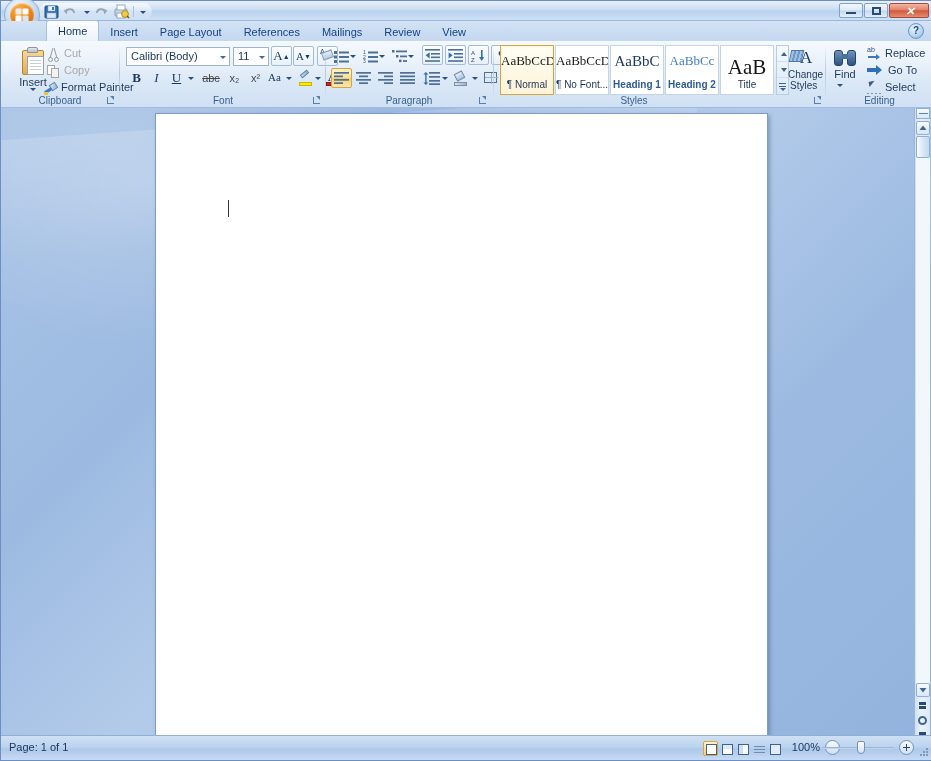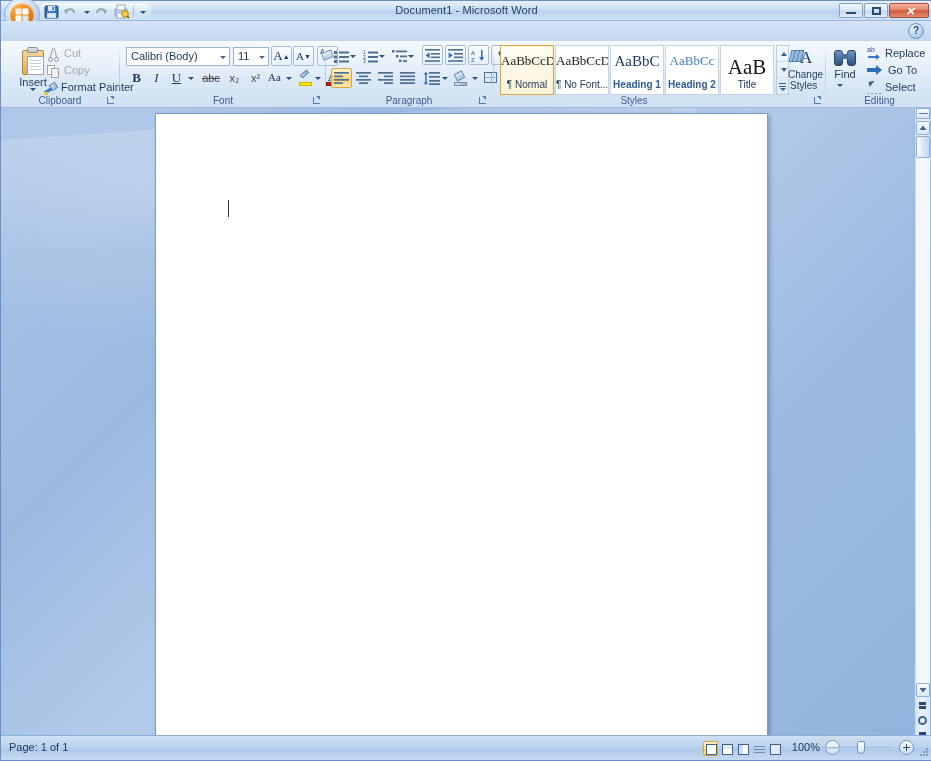--- a/index.html
+++ b/index.html
@@ -370,21 +370,20 @@
     background:linear-gradient(to bottom,#fbfdfe,#d5e5f5); border:1px solid #6f92bd; border-radius:2px 2px 4px 4px; cursor:default; }
   .resize-grip { position:absolute; right:3px; bottom:3px; width:10px; height:10px; }
   .resize-grip i { position:absolute; width:2px; height:2px; background:#7c9ac0; }
 </style>
 </head>
 <body>
 
 <div class="win-frame">
 
   <div class="titlebar">
-    <div class="title-text">Document1 - Microsoft Word</div>
     <div class="win-btns">
       <div class="wb min">
           <i></i>
         </div>
       <div class="wb max">
           <i></i>
         </div>
       <div class="wb close">
         <i>✕</i>
       </div>
@@ -435,20 +434,29 @@
       <div class="orb-logo">
           <span></span>
           <span></span>
           <span></span>
           <span></span>
         </div>
     </div>
   </div>
 
   <div class="tabstrip">
+    <div class="tabs">
+      <div class="tab active">Home</div>
+      <div class="tab">Insert</div>
+      <div class="tab">Page Layout</div>
+      <div class="tab">References</div>
+      <div class="tab">Mailings</div>
+      <div class="tab">Review</div>
+      <div class="tab">View</div>
+    </div>
     <div class="help-btn">?</div>
   </div>
 
   <div class="ribbon">
 
     <div class="grp" style="left:0; width:118px;">
       <div class="paste-btn">
         <div class="paste-ico">
           <div class="clipboard-body"></div>
           <div class="clipboard-clip"></div>

